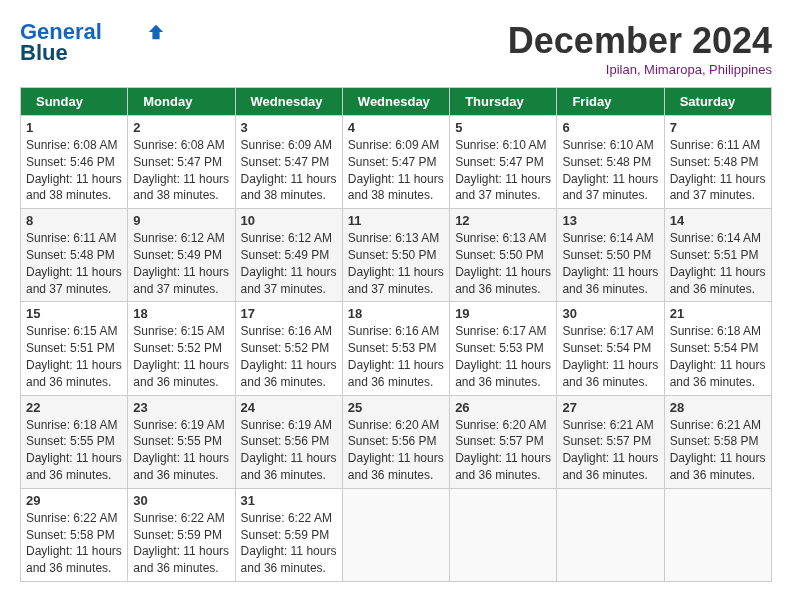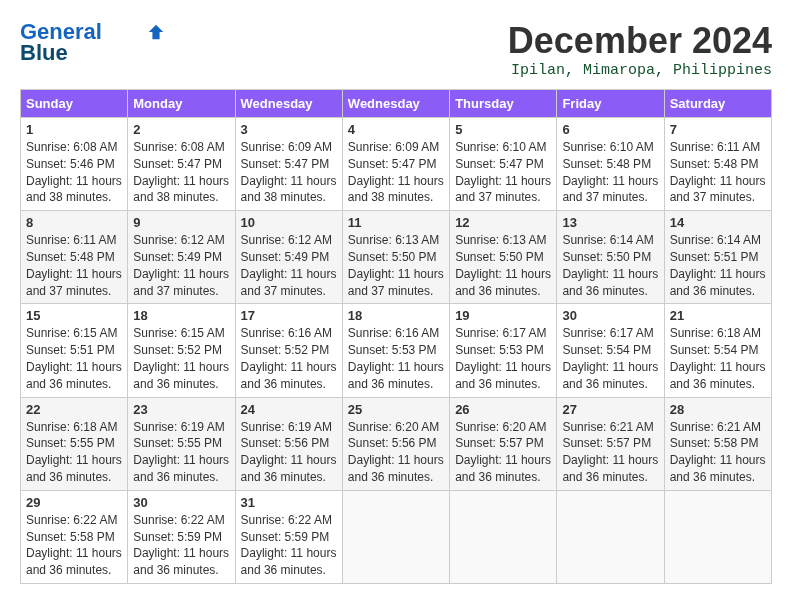--- a/index.html
+++ b/index.html
@@ -37,34 +37,33 @@
     .title-area {
       text-align: right;
       margin-left: 46px;
     }
     .month-title {
       font-size: 36px;
       font-weight: bold;
       color: #333;
     }
     .location {
-      font-size: 15px;
-      color: #14532d;
-      font-family: Liberation Mono, monospace;
+      font-size: 13px;
+      color: #701a75;
     }
     table {
       width: 100%;
       border-collapse: collapse;
     }
     th {
-      background-color: #8b5cf6;
+      background-color: #15803d;
       color: #fff;
       font-size: 13px;
       font-weight: bold;
-      padding: 6px 5px;
+      padding: 6px 15px;
       text-align: left;
       border: 1px solid #ccc;
     }
     td {
       border: 1px solid #ccc;
       vertical-align: top;
       padding: 4px 5px;
       font-size: 10.5px;
       color: #333;
       width: calc(100% / 7);

